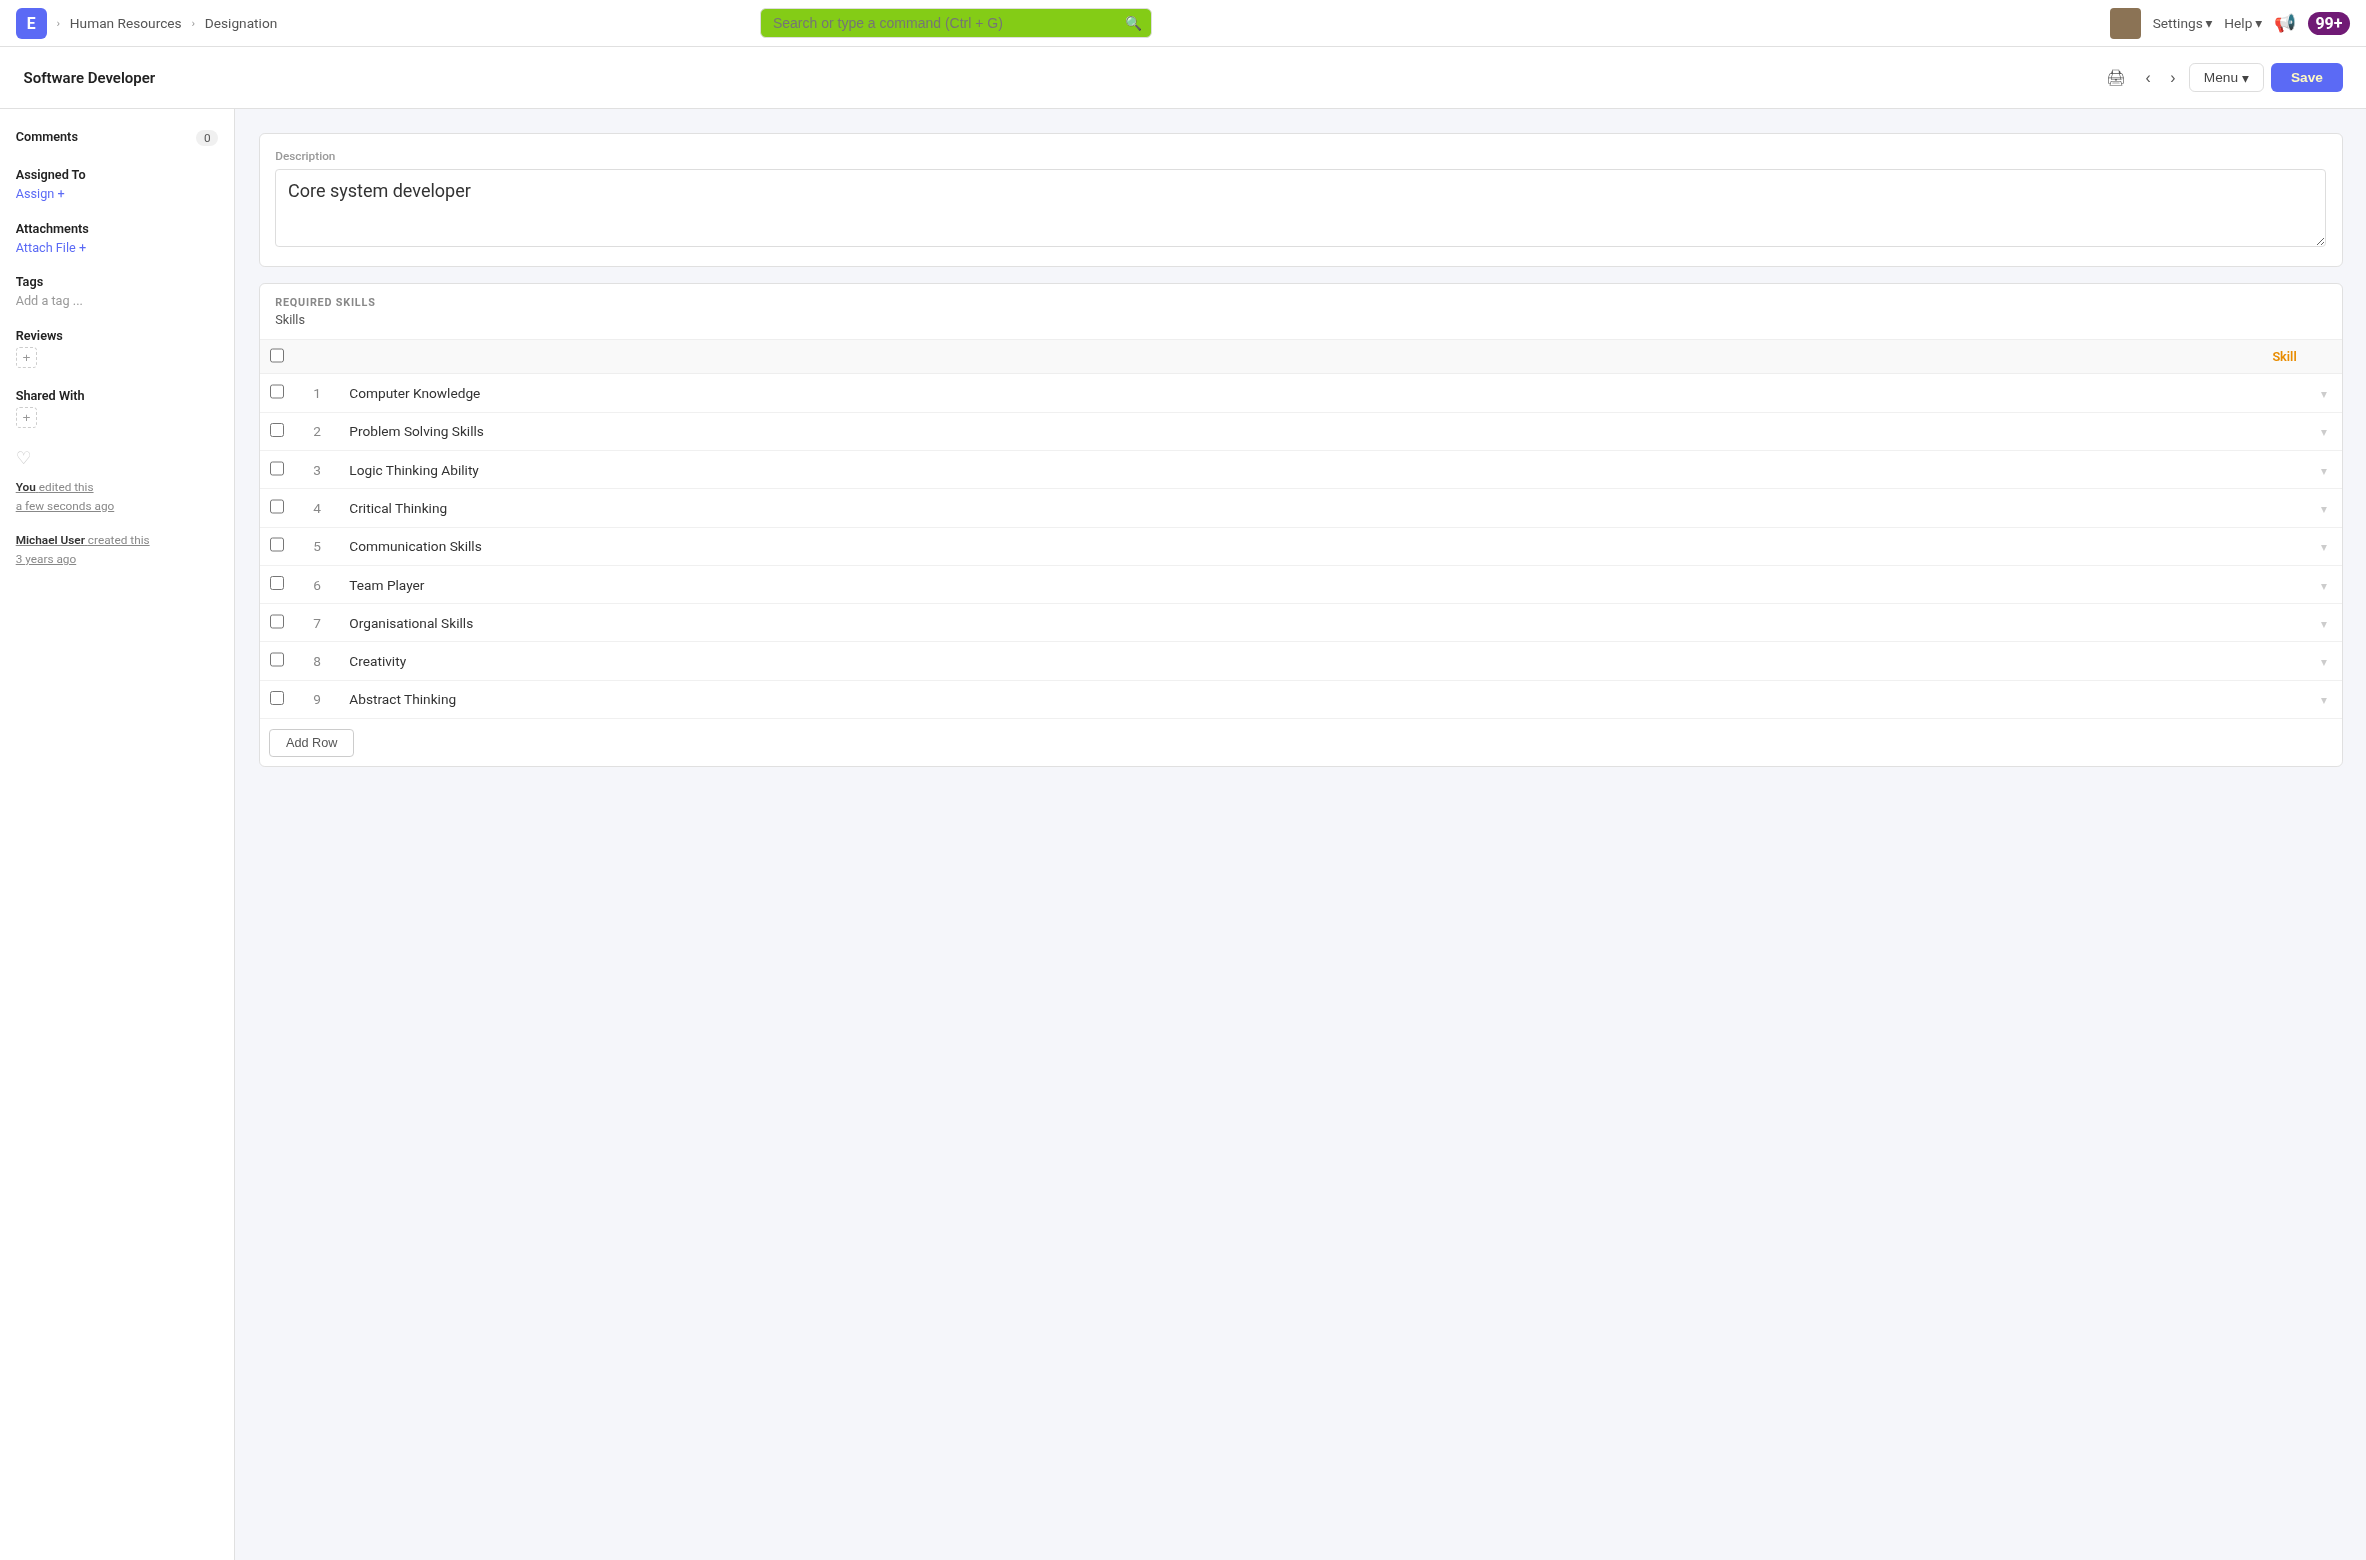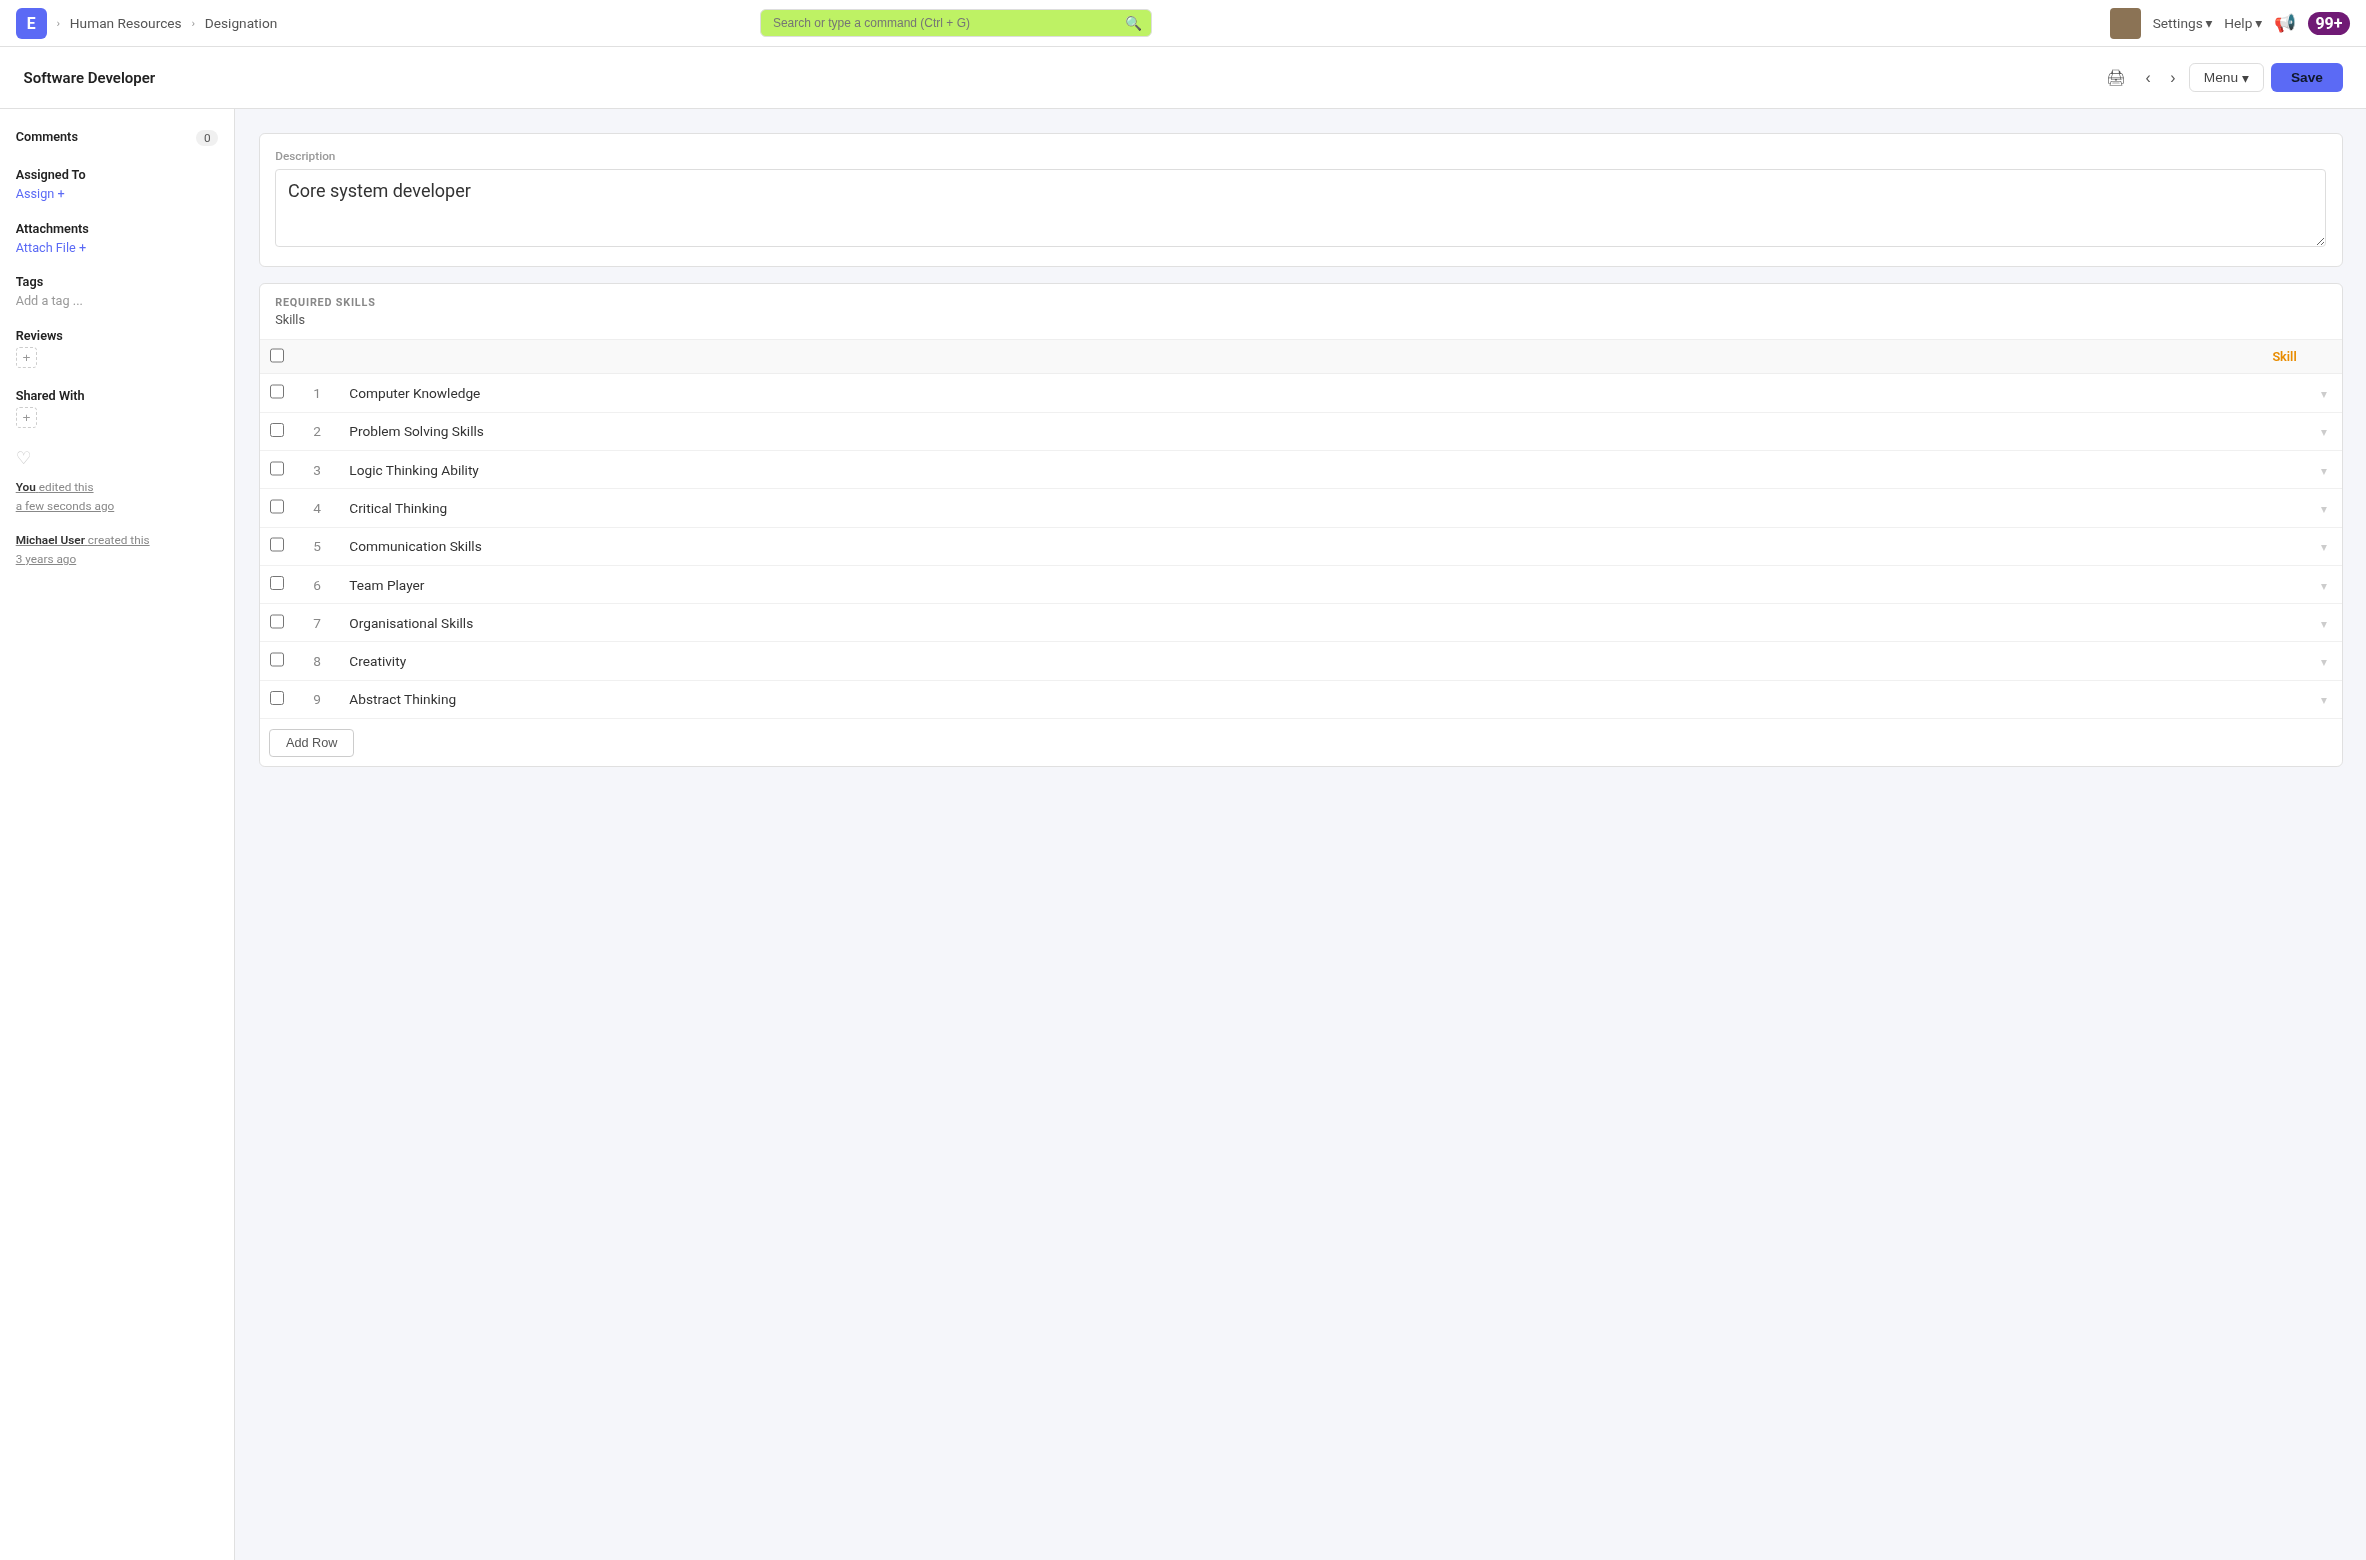--- a/index.html
+++ b/index.html
@@ -29,23 +29,23 @@
       flex: 1;
       max-width: 392px;
       margin: 0 auto;
       position: relative;
     }
     .nav-search input {
       width: 100%;
       border: 1px solid #ddd;
       border-radius: 5.9px;
       padding: 5.9px 11.8px 5.9px 11.8px;
-      font-size: 12px;
+      font-size: 14px;
       color: #555;
-      background: #bef264;
+      background: #84cc16;
       outline: none;
     }
     .nav-search-icon {
       position: absolute;
       right: 9.8px;
       top: 50%;
       transform: translateY(-50%);
       color: #999;
       font-size: 13.7px;
     }
@@ -117,21 +117,21 @@
       color: #444;
       font-size: 13.7px;
       padding: 5.9px 13.7px;
       border-radius: 5.9px;
       display: flex; align-items: center; gap: 3.9px;
     }
     .btn-save {
       border: none;
       background: #5b6af5;
       cursor: pointer;
-      color: #0f172a;
+      color: #fef9c3;
       font-size: 13.7px;
       font-weight: 600;
       padding: 6.9px 19.6px;
       border-radius: 5.9px;
     }
 
     
     .main-layout {
       display: flex;
       min-height: calc(100vh - 94px);

